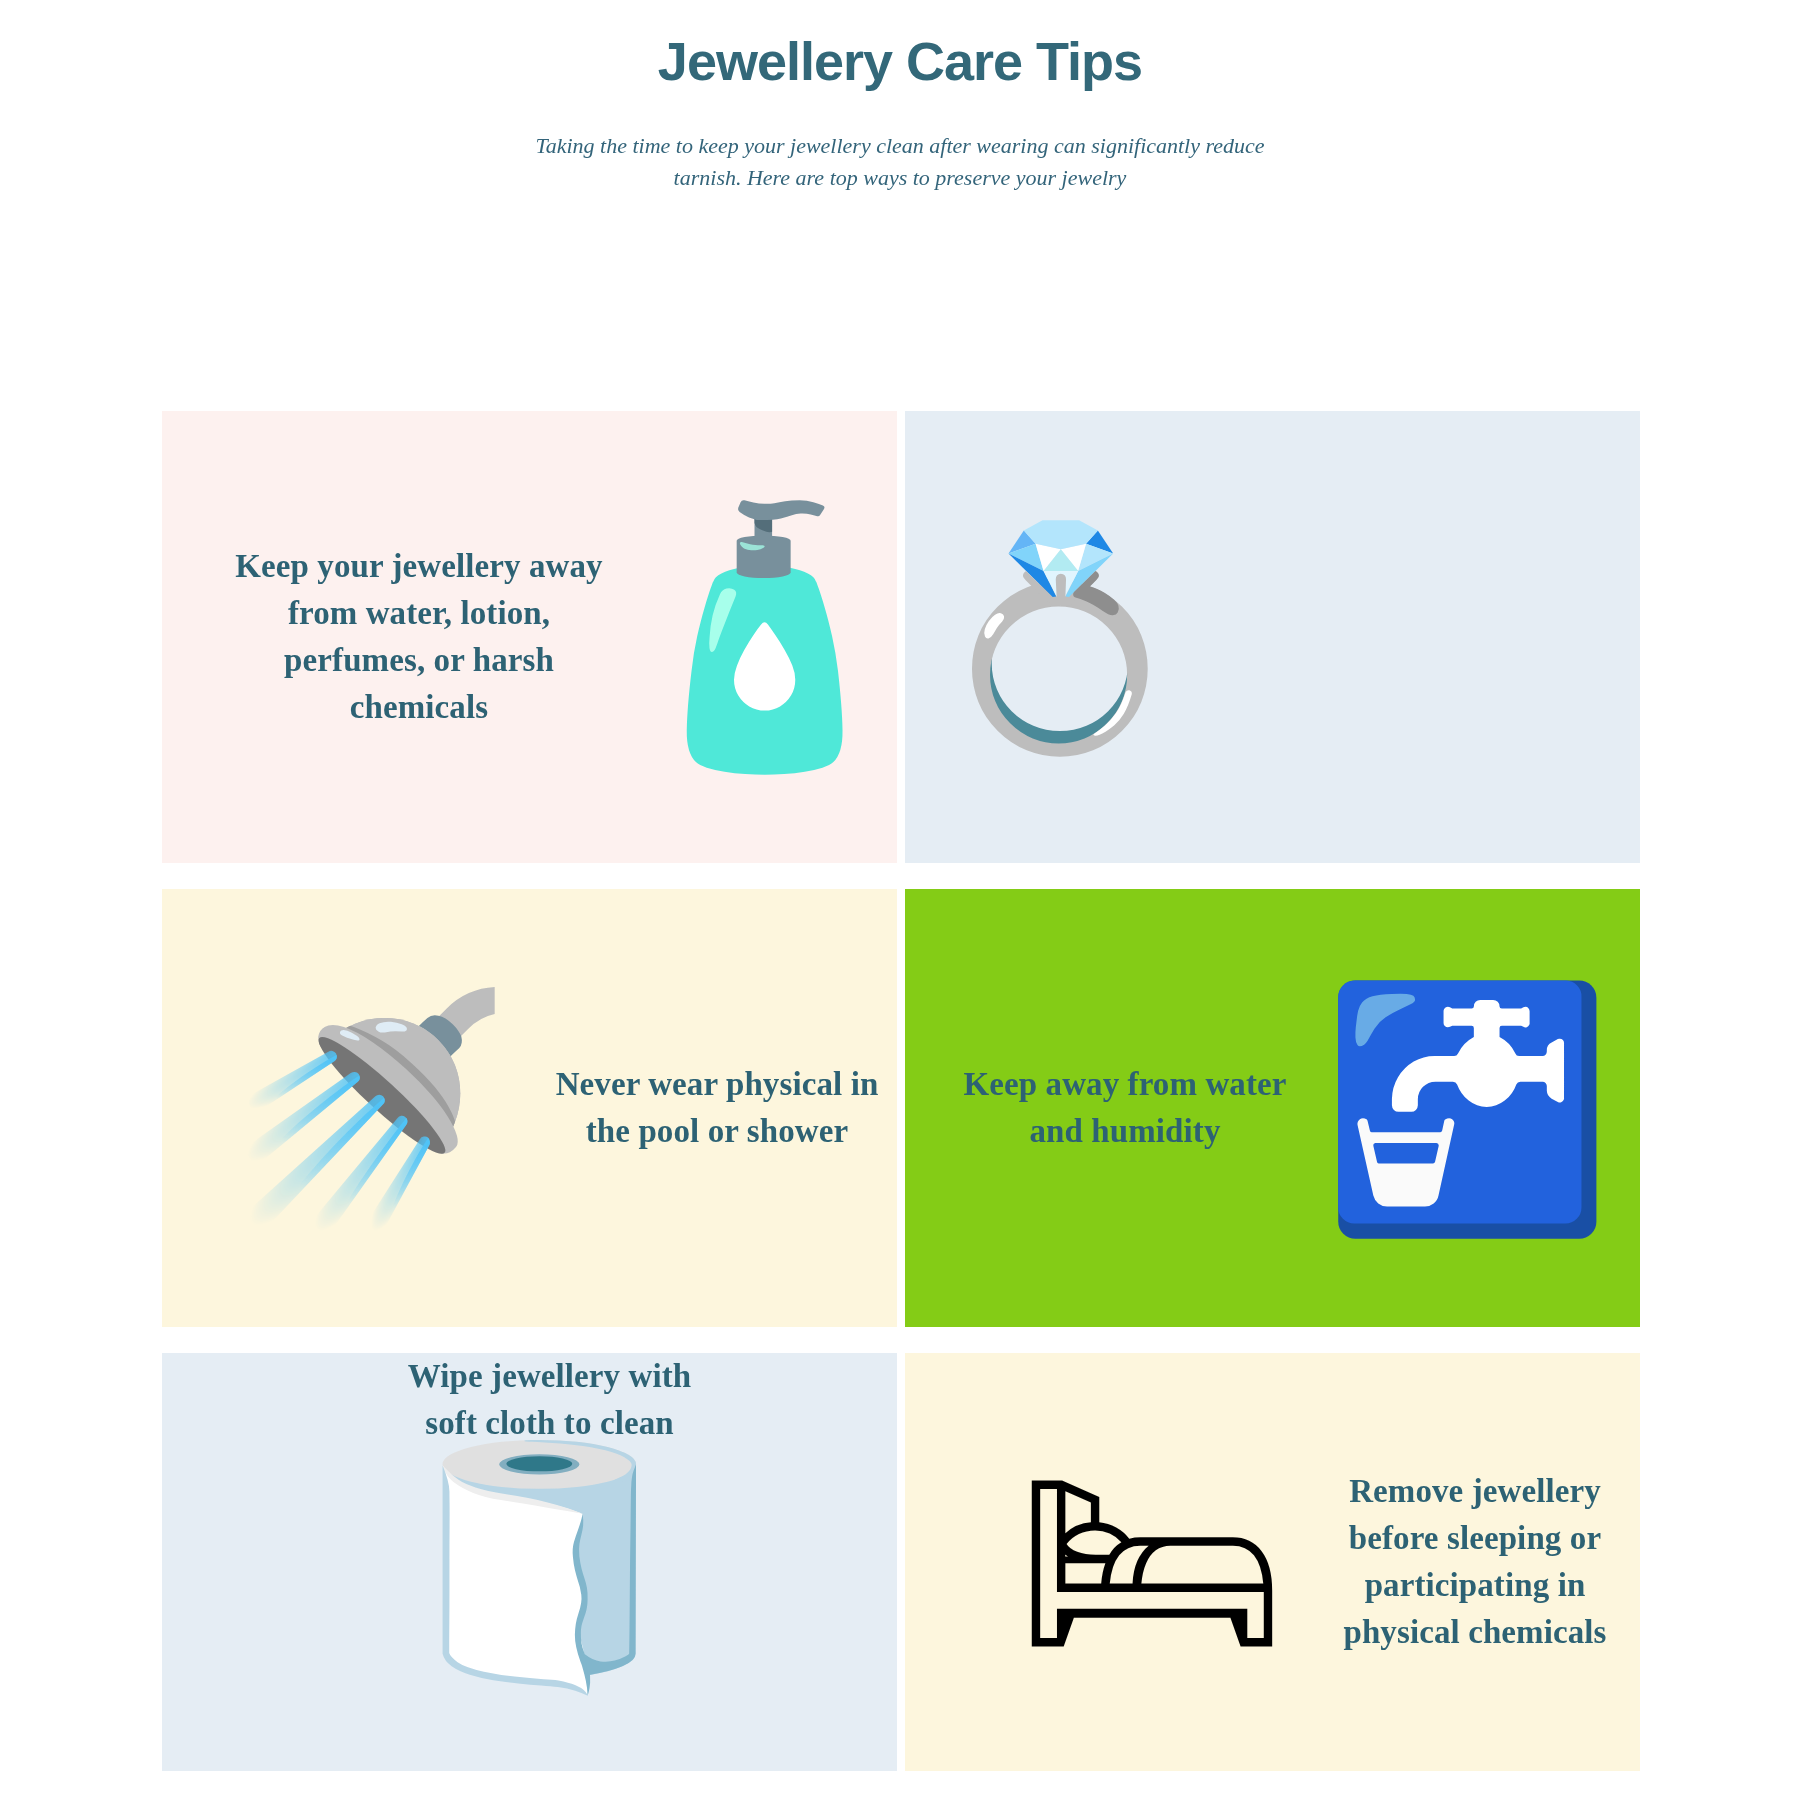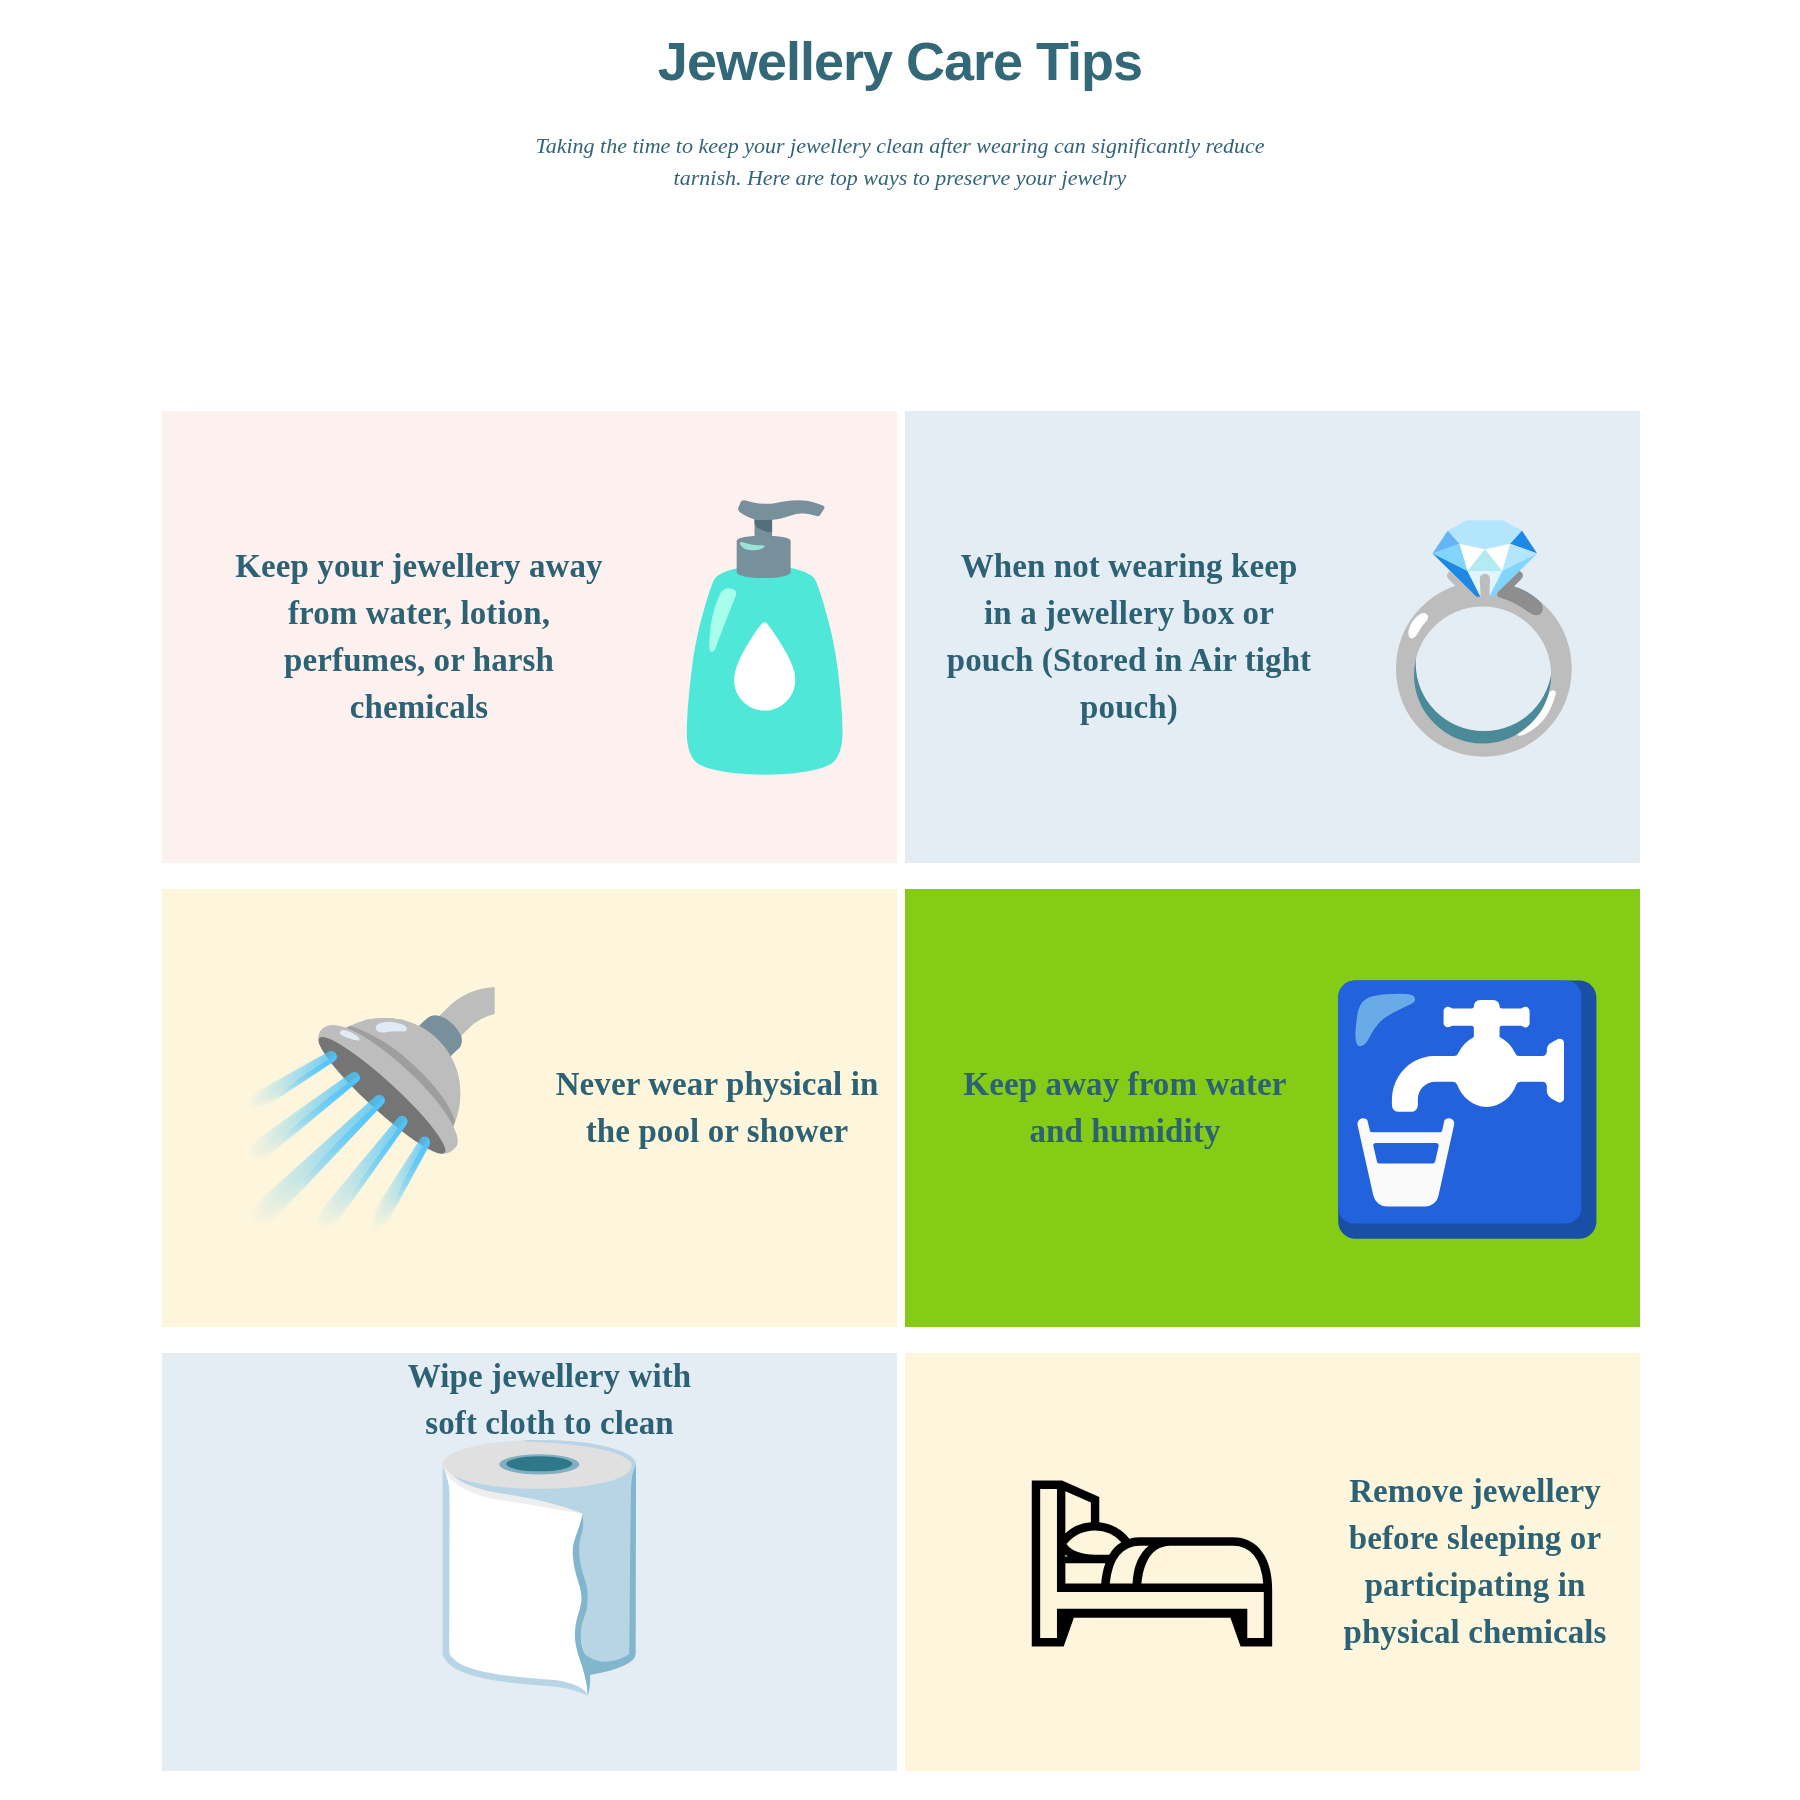--- a/index.html
+++ b/index.html
@@ -126,21 +126,20 @@
   <div class="grid">
 
     <div class="card card-1 text-left" style="background: rgb(253, 241, 239);">
       <div class="card-text">Keep your jewellery away from water, lotion, perfumes, or harsh chemicals</div>
       <div class="card-art">
         <span class="glyph">🧴</span>
       </div>
     </div>
 
     <div class="card card-2 text-left" style="background: rgb(229, 237, 244);">
-      <div class="card-text">When not wearing keep in a jewellery box or pouch (Stored in Air tight pouch)</div>
       <div class="card-art">
         <span class="glyph">💍</span>
       </div>
     </div>
 
     <div class="card card-3 text-right" style="background: rgb(253, 246, 221);">
       <div class="card-text">Never wear physical in the pool or shower</div>
       <div class="card-art">
         <span class="glyph">🚿</span>
       </div>

